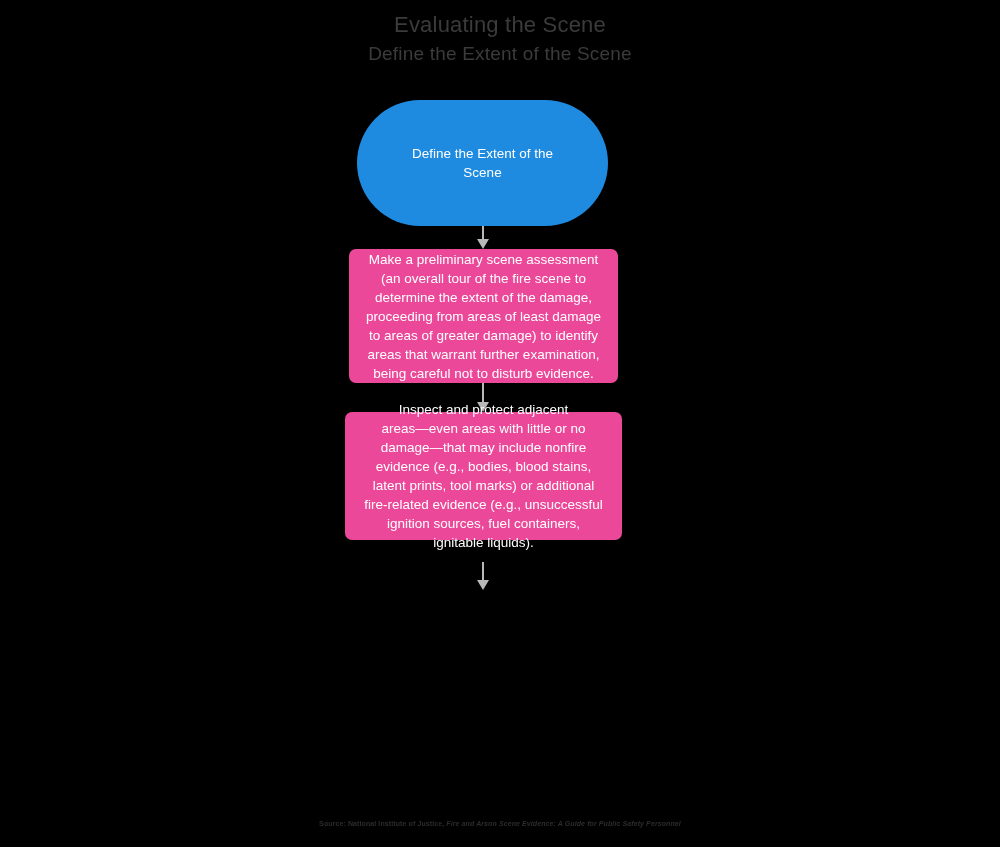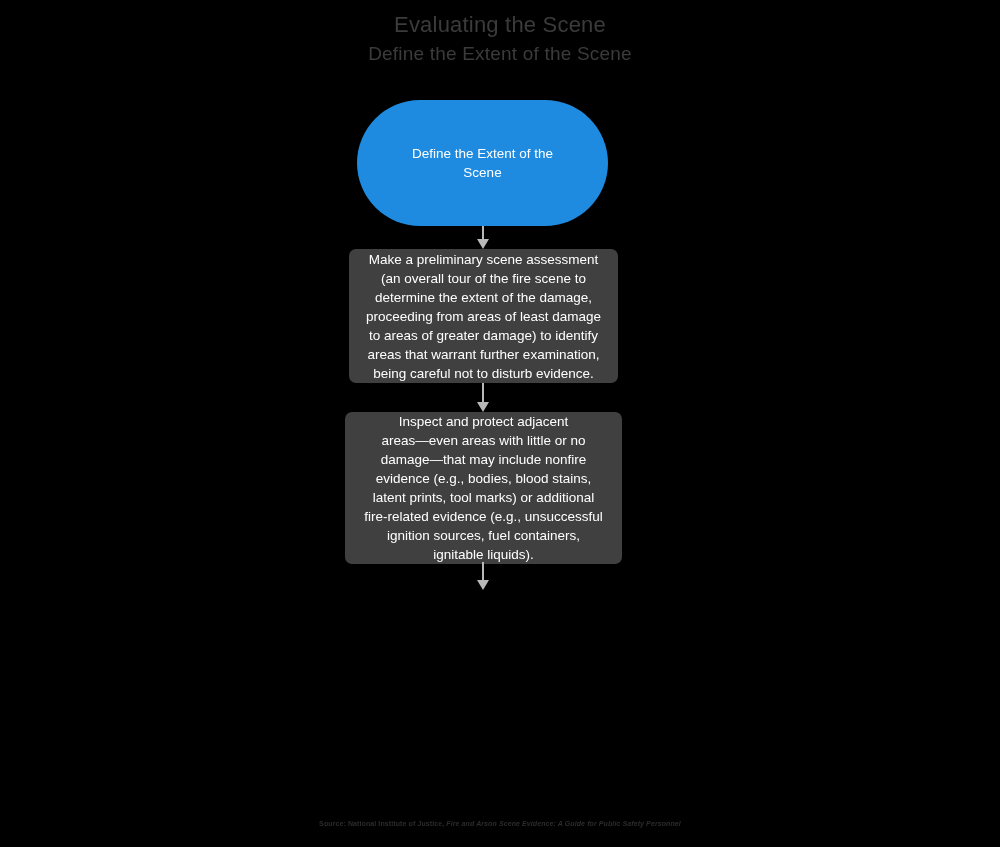--- a/index.html
+++ b/index.html
@@ -56,33 +56,33 @@
     color: #ffffff;
     font-size: 13.5px;
     line-height: 19px;
     padding: 6px 14px;
   }
   .node-terminal {
     background: #1e8be0;
     border-radius: 63px;
   }
   .node-process {
-    background: #404040;
+    background: #ec4899;
     border-radius: 7px;
     box-shadow: 0 3px 5px rgba(0,0,0,0.55);
   }
   .node .node-text {
     display: block;
     white-space: pre-line;
   }
 
   
   #node-start    { left: 357px; top: 100px;  width: 251px; height: 126px; }
   #node-step-1   { left: 349px; top: 249px;  width: 269px; height: 134px; }
-  #node-step-2   { left: 345px; top: 412px;  width: 277px; height: 152px; }
+  #node-step-2   { left: 345px; top: 412px;  width: 277px; height: 128px; }
   #node-step-3   { left: 349px; top: 590px;  width: 269px; height: 115px; }
 
   
   .connector {
     position: absolute;
     width: 20px;
   }
   .connector .stem {
     position: absolute;
     left: 9px;

